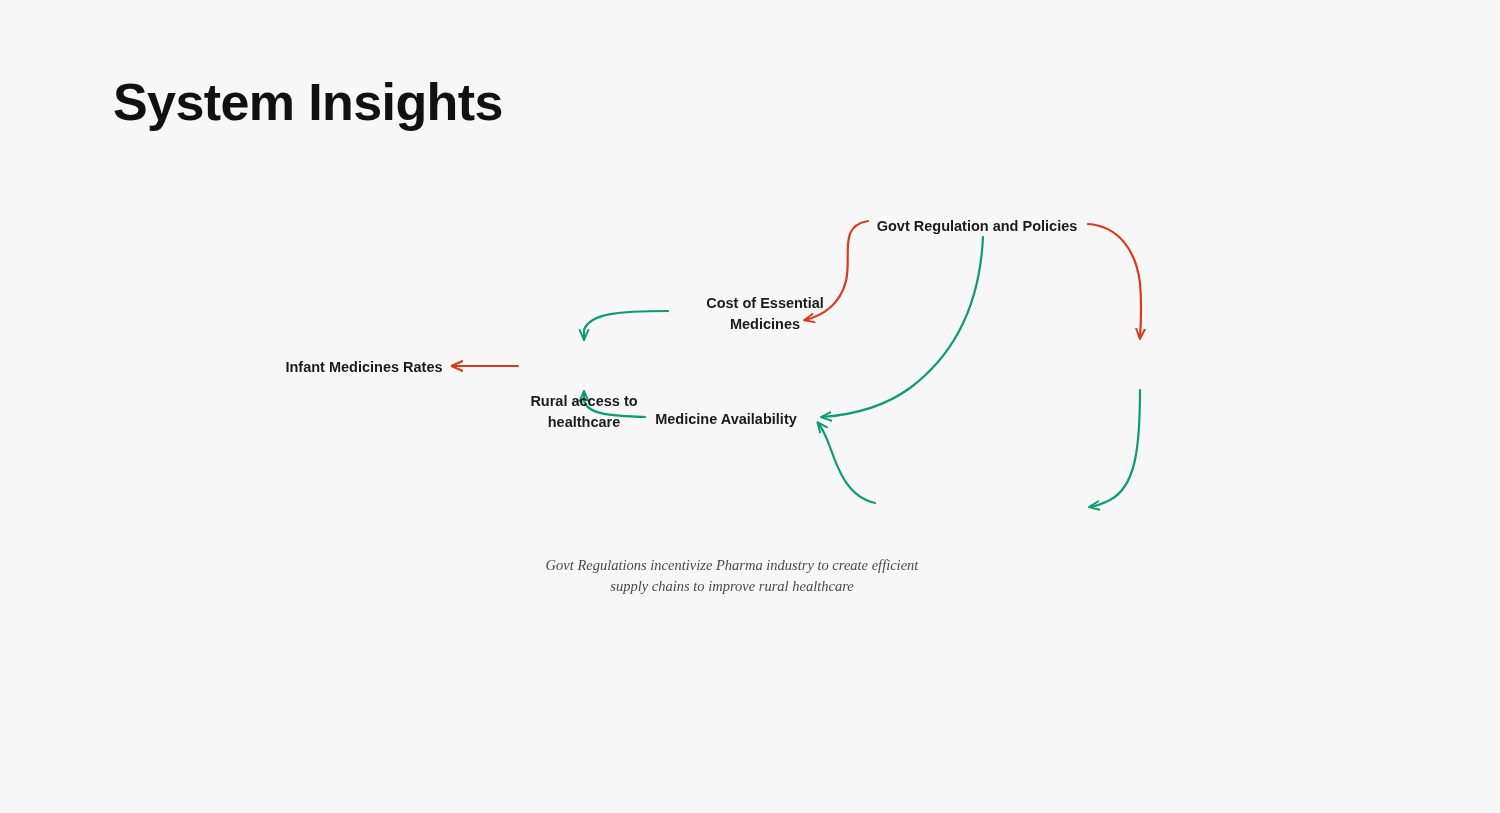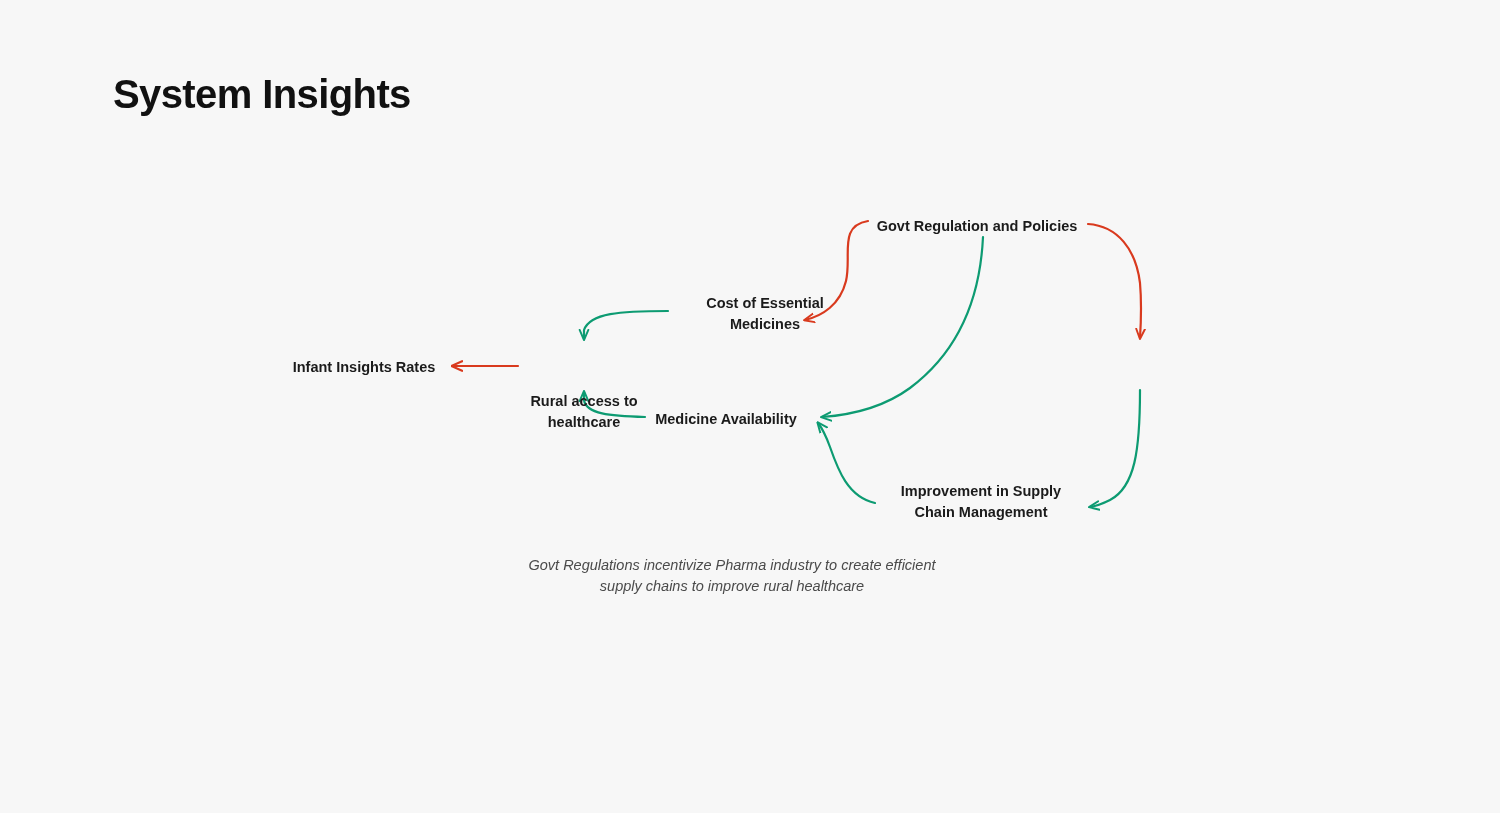--- a/index.html
+++ b/index.html
@@ -11,21 +11,21 @@
     height: 813px;
     background: #f7f7f7;
     font-family: "Liberation Sans", sans-serif;
     overflow: hidden;
     position: relative;
   }
   #page-title {
     position: absolute;
     left: 113px;
     top: 72px;
-    font-size: 40px;
+    font-size: 52px;
     font-weight: 800;
     letter-spacing: -0.6px;
     color: #111111;
     font-family: "Liberation Sans", sans-serif;
   }
   #diagram-area {
     position: absolute;
     left: 0;
     top: 0;
     width: 1500px;
@@ -54,21 +54,21 @@
     position: absolute;
     left: 732px;
     top: 576px;
     transform: translate(-50%, -50%);
     width: 460px;
     text-align: center;
     font-size: 14.5px;
     font-style: italic;
     color: #4a4a4a;
     line-height: 21px;
-    font-family: Liberation Sans, sans-serif;
+    font-family: Liberation Serif, serif;
     white-space: pre-line;
   }
 </style>
 </head>
 <body style="background: rgb(247, 247, 247);">
 
 <div id="page-title">System Insights</div>
 
 <div id="diagram-area">
 
@@ -103,24 +103,22 @@
   </svg>
 
   <div class="node-label" style="left:977px; top:226px;text-align:right;">Govt Regulation and Policies</div>
 
   <div class="node-label" style="left:765px; top:313px;">Cost of Essential
 Medicines</div>
 
   <div class="node-label" style="left:584px; top:367px;margin-top:44px;">Rural access to
 healthcare</div>
 
-  <div class="node-label" style="left:364px; top:367px;">Infant Insights Rates</div>
+  <div class="node-label" style="left:364px; top:367px;">Infant Medicines Rates</div>
 
   <div class="node-label" style="left:726px; top:419px;text-align:center;">Medicine Availability</div>
 
 
-  <div class="node-label" style="left:981px; top:501px;">Improvement in Supply
-Chain Management</div>
 
   <div id="caption">Govt Regulations incentivize Pharma industry to create efficient
 supply chains to improve rural healthcare</div>
 
 </div>
 
 </body></html>

